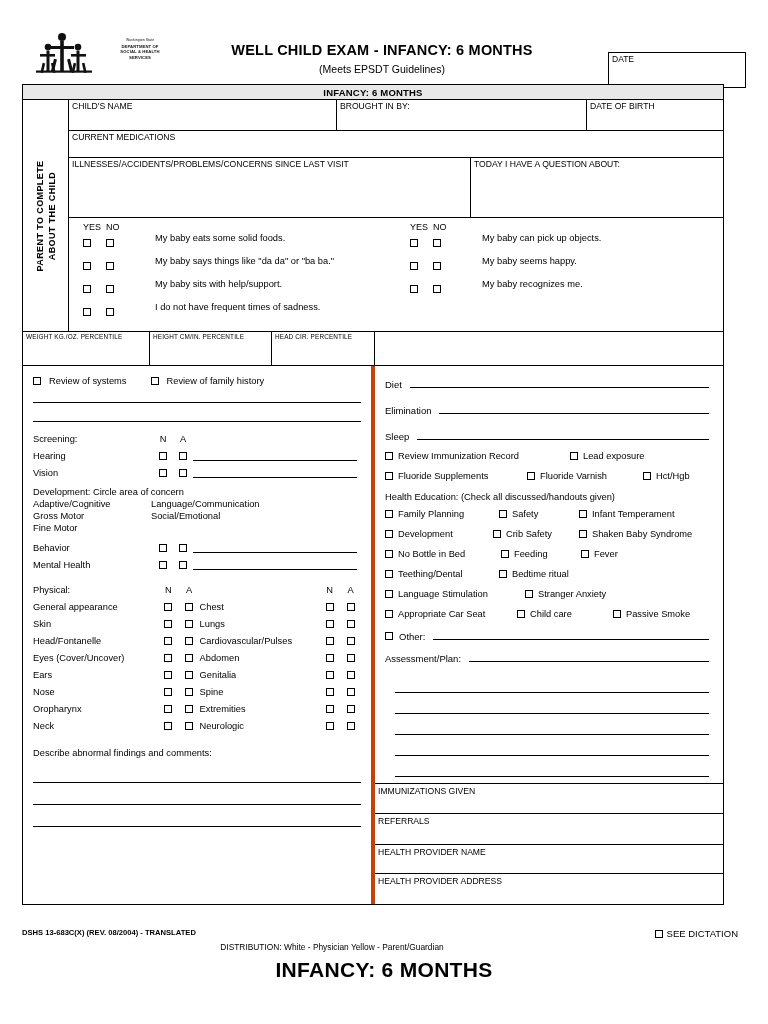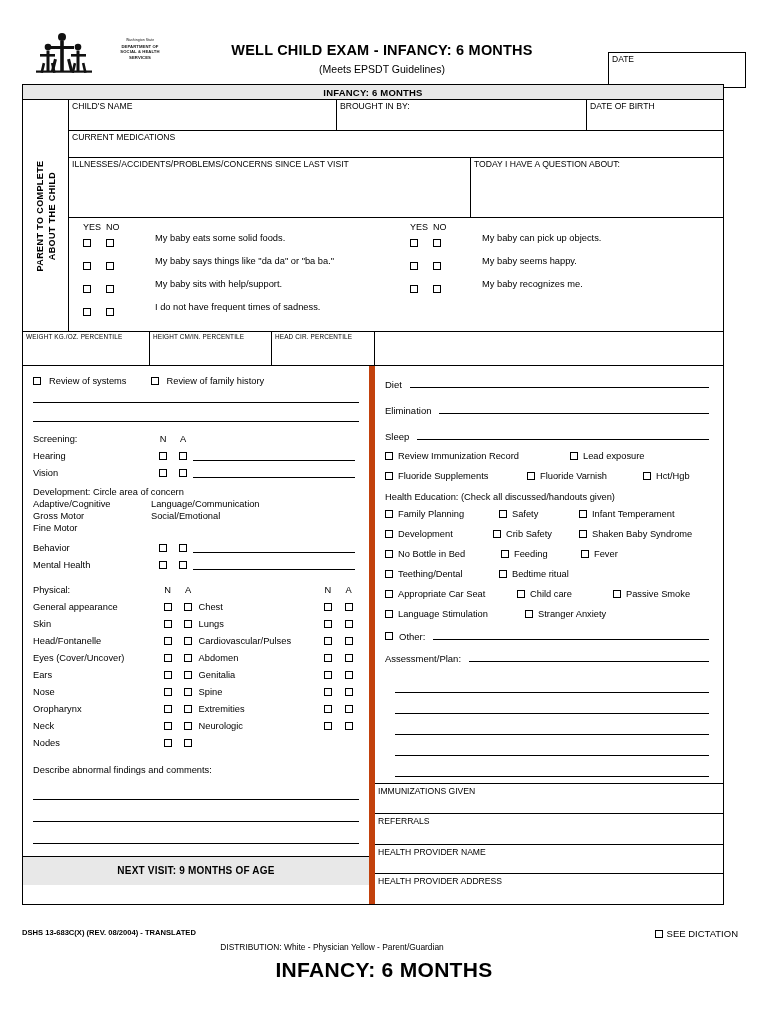--- a/index.html
+++ b/index.html
@@ -132,21 +132,21 @@
     border-right: 1px solid #000;
   }
   .meas .mc:last-child { border-right: none; }
   .meas .mc .lbl {
     position: absolute; left: 3px; top: 1px;
     font-size: 6.4px; letter-spacing: .15px; white-space: nowrap;
   }
 
   
   .clinical { display: flex; }
-  .col-left { width: 352px; border-right: 6px solid #c2410c; }
+  .col-left { width: 352px; border-right: 4px solid #c2410c; }
   .col-right { flex: 1 1 auto; }
 
   .blk { padding: 6px 10px 0 10px; position: relative; }
   .line {
     border-bottom: 1px solid #000;
     height: 0;
   }
 
   .lbl-txt { font-size: 9.3px; white-space: nowrap; }
 
@@ -499,43 +499,32 @@
               <td class="cb"><span class="chk"></span></td>
             </tr>
             <tr>
               <td class="rl"><span class="lbl-txt">Neck</span></td>
               <td class="cb"><span class="chk"></span></td>
               <td class="cb"><span class="chk"></span></td>
               <td class="rl"><span class="lbl-txt">Neurologic</span></td>
               <td class="cb"><span class="chk"></span></td>
               <td class="cb"><span class="chk"></span></td>
             </tr>
-            <tr>
-              <td class="rl"><span class="lbl-txt">Nodes</span></td>
-              <td class="cb"><span class="chk"></span></td>
-              <td class="cb"><span class="chk"></span></td>
-              <td class="rl"></td>
-              <td class="cb"></td>
-              <td class="cb"></td>
-            </tr>
           </tbody>
             </table>
         </div>
 
         <div class="blk" style="padding-top:14px;">
           <div class="lbl-txt">Describe abnormal findings and comments:</div>
           <div class="line" style="margin-top:24px;"></div>
           <div class="line" style="margin-top:21px;"></div>
           <div class="line" style="margin-top:21px;"></div>
         </div>
         <div style="height:12px;"></div>
 
-        <div class="bcell nextvisit" style="height:29px;">
-          <span>NEXT VISIT:  9 MONTHS OF AGE</span>
-        </div>
 
       </div>
 
       <div class="col-right">
 
         <div class="r-field" style="margin-top:12px;">
           <span class="nm">Diet</span>
           <span class="ul"></span>
         </div>
         <div class="r-field" style="margin-top:14px;">
@@ -625,42 +614,42 @@
             <span class="chk"></span>
             <span class="t">Teething/Dental</span>
           </span>
           <span class="cbitem">
             <span class="chk"></span>
             <span class="t">Bedtime ritual</span>
           </span>
         </div>
 
         <div class="cbline">
+          <span class="cbitem" style="width:140px;">
+            <span class="chk"></span>
+            <span class="t">Language Stimulation</span>
+          </span>
+          <span class="cbitem">
+            <span class="chk"></span>
+            <span class="t">Stranger Anxiety</span>
+          </span>
+        </div>
+
+        <div class="cbline">
           <span class="cbitem" style="width:132px;">
             <span class="chk"></span>
             <span class="t">Appropriate Car Seat</span>
           </span>
           <span class="cbitem" style="width:96px;">
             <span class="chk"></span>
             <span class="t">Child care</span>
           </span>
           <span class="cbitem">
             <span class="chk"></span>
             <span class="t">Passive Smoke</span>
-          </span>
-        </div>
-
-        <div class="cbline">
-          <span class="cbitem" style="width:140px;">
-            <span class="chk"></span>
-            <span class="t">Language Stimulation</span>
-          </span>
-          <span class="cbitem">
-            <span class="chk"></span>
-            <span class="t">Stranger Anxiety</span>
           </span>
         </div>
 
         <div class="r-field" style="margin-top:6px;">
           <span class="chk" style="margin-right:6px;"></span>
           <span class="nm">Other:</span>
           <span class="ul"></span>
         </div>
 
         <div class="r-field" style="margin-top:10px;">

